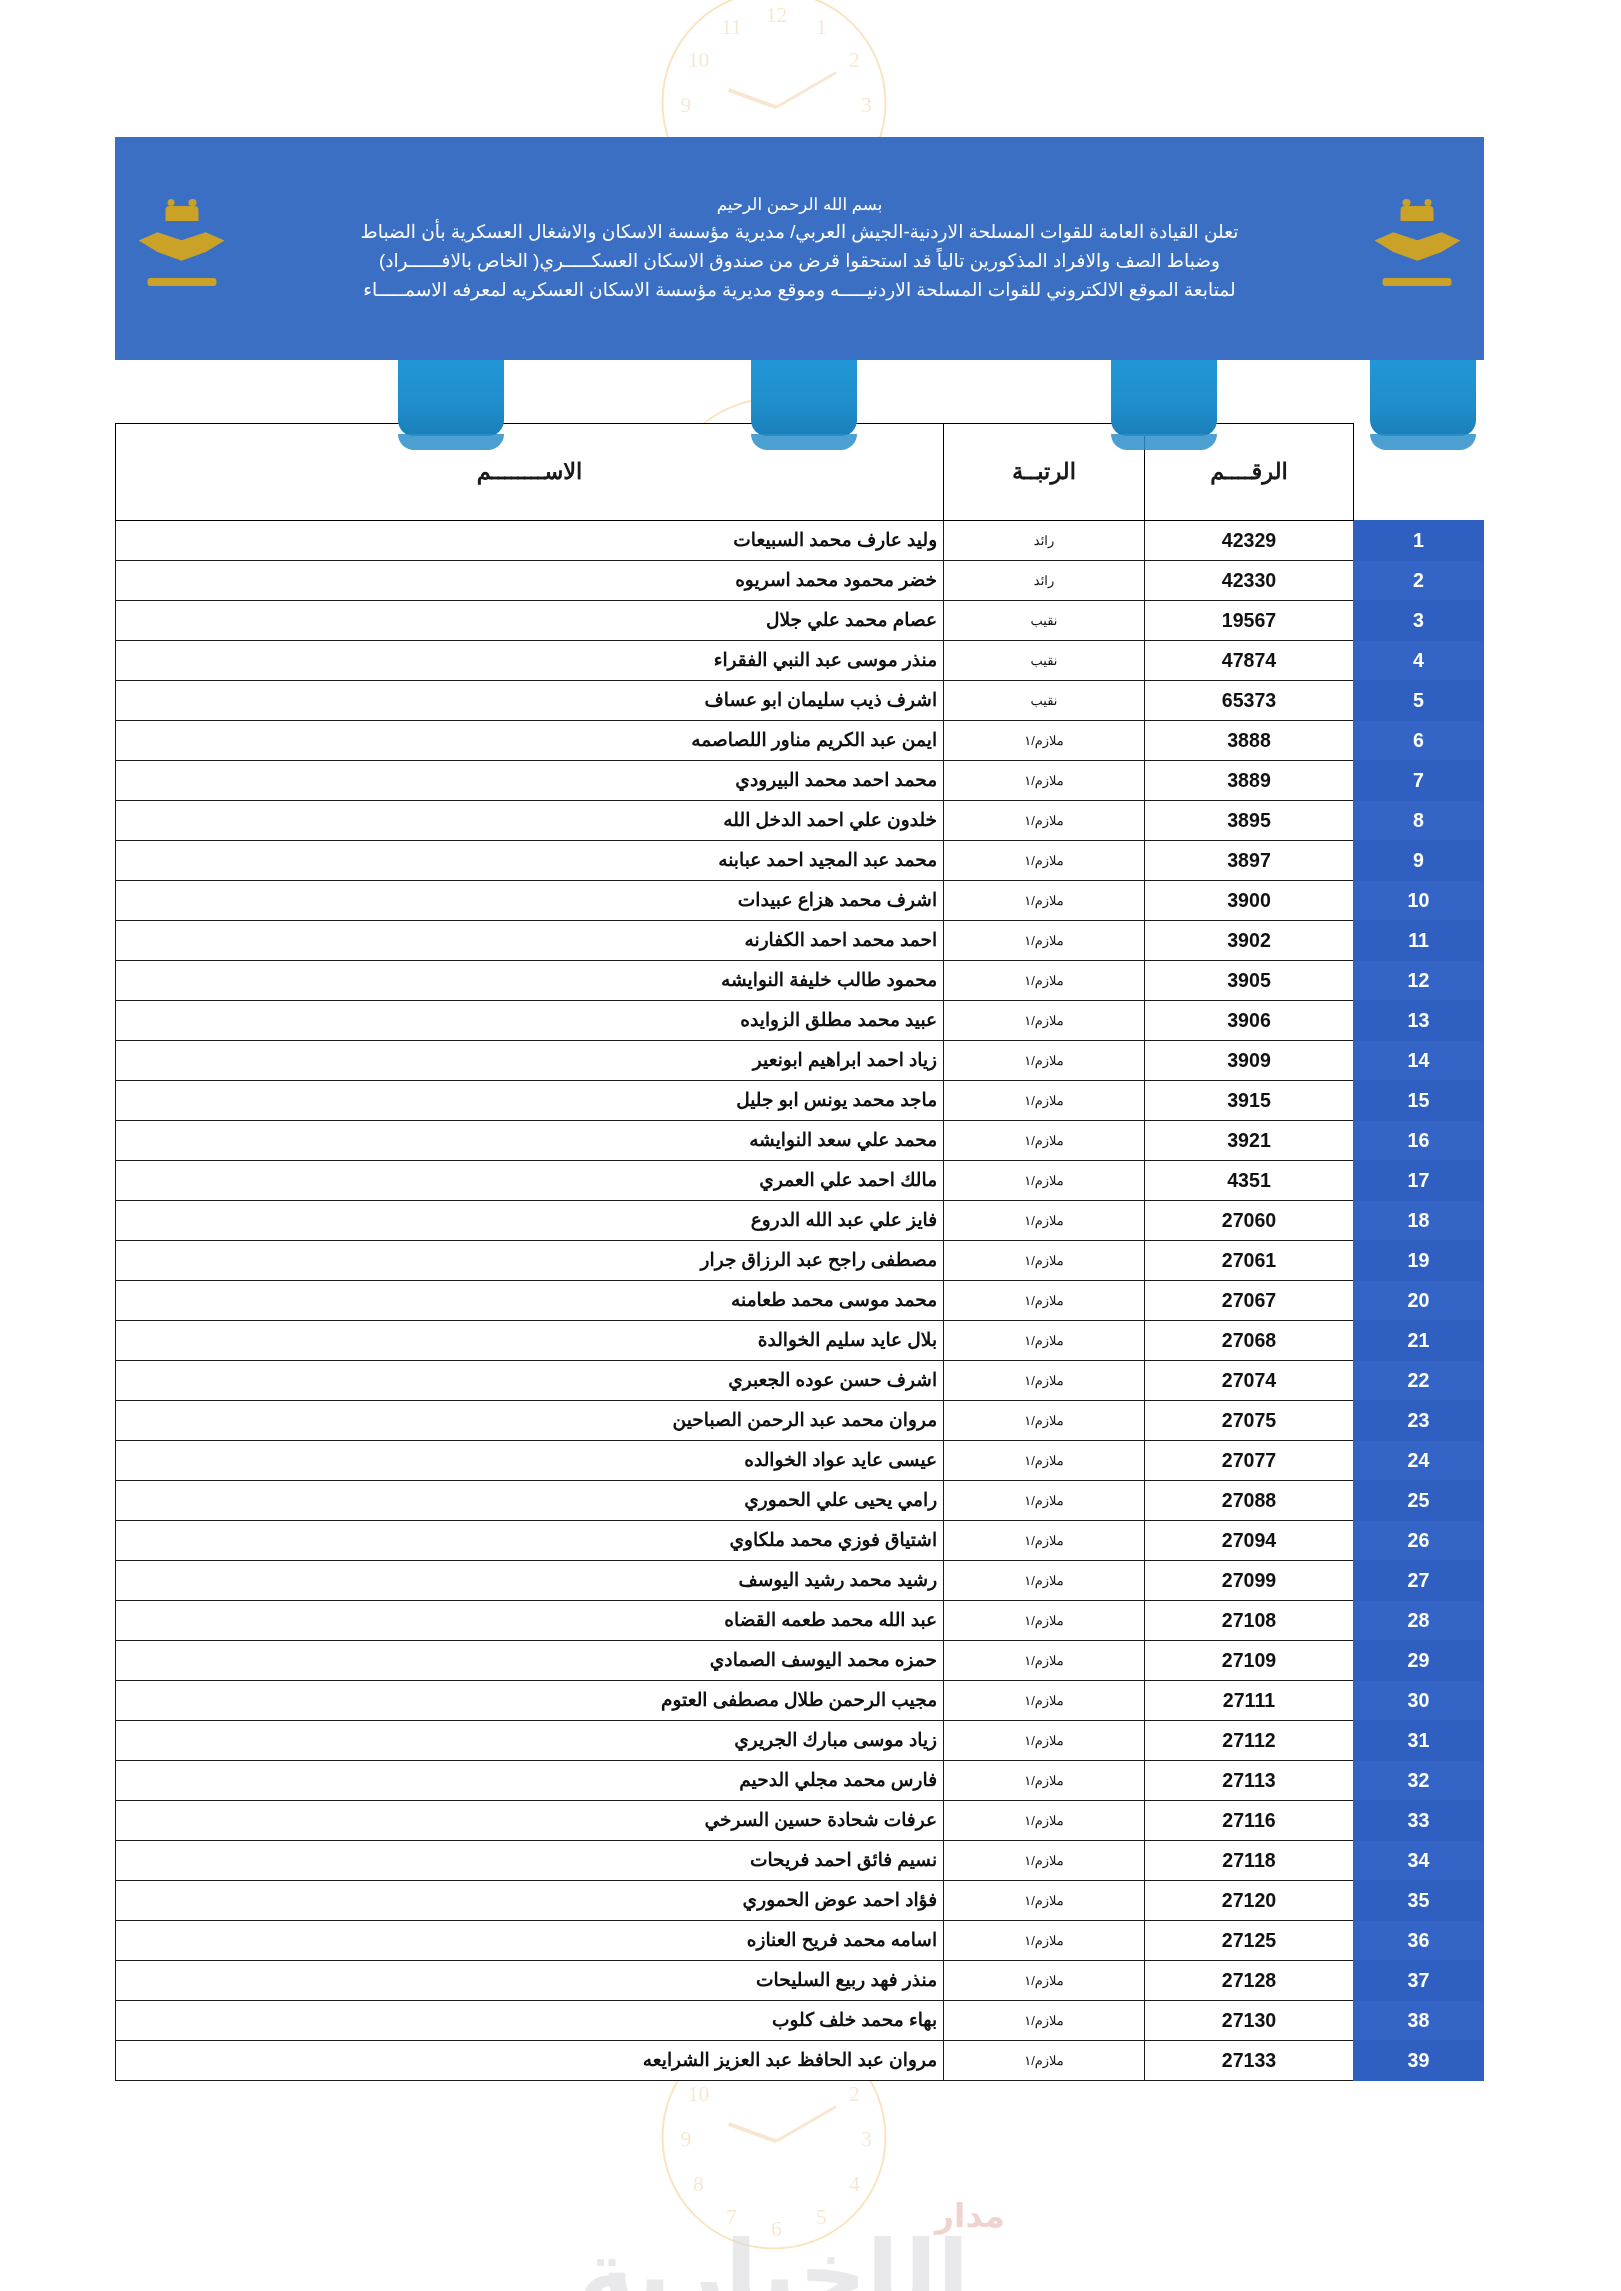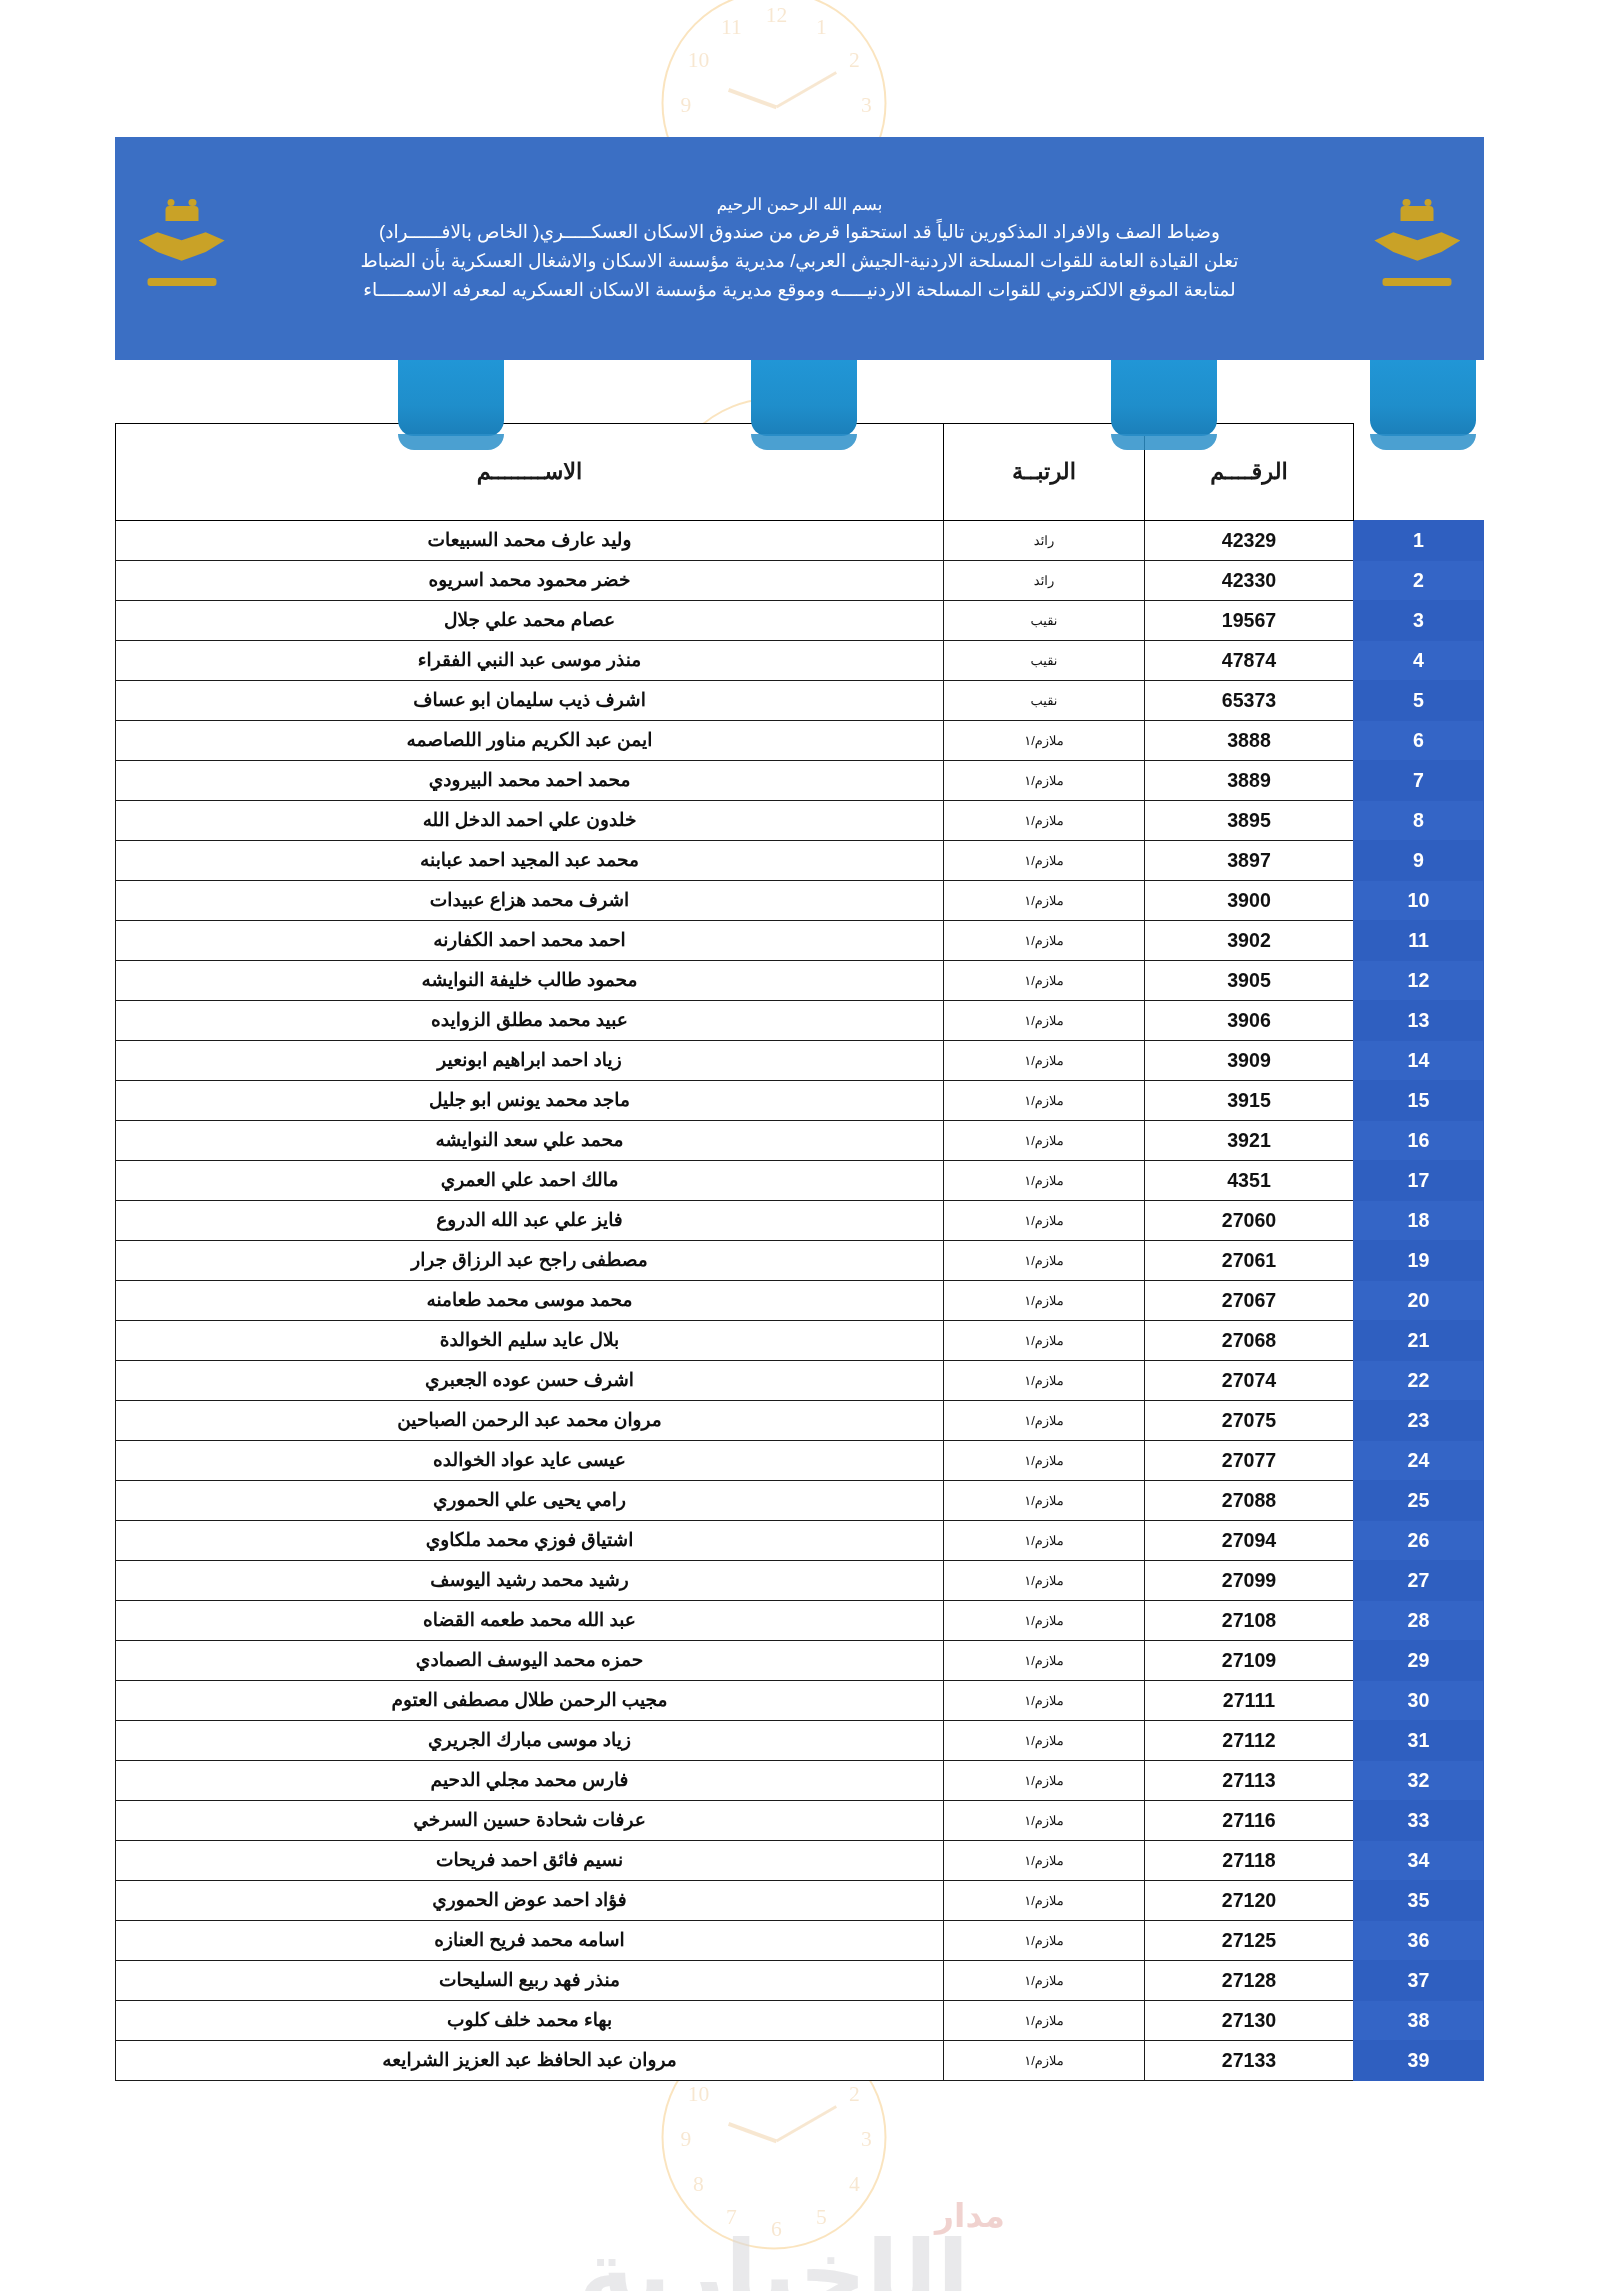--- a/index.html
+++ b/index.html
@@ -202,20 +202,21 @@
     text-align: center;
     background: #ffffff;
     color: #111;
     padding: 0 5.9px;
     overflow: hidden;
     white-space: nowrap;
   }
   table.roster tbody td.name {
     font-weight: bold;
     font-size: 18.6px;
+    text-align: right;
   }
   table.roster tbody td.number {
     font-weight: bold;
     font-size: 19.6px;
   }
   table.roster tbody td.rank { font-size: 13px; }
   table.roster tbody td.serial {
     background: #2f5fc0;
     color: #ffffff;
     font-weight: bold;
@@ -353,22 +354,22 @@
 
   <div class="header-banner">
     <div class="emblem">
       <div class="crown"></div>
         <div class="wings"></div>
         <div class="bar"></div>
     </div>
 
     <div class="header-text">
       <div class="line line-basmala">بسم الله الرحمن الرحيم</div>
+      <div class="line">تعلن القيادة العامة للقوات المسلحة الاردنية-الجيش العربي/ مديرية مؤسسة الاسكان والاشغال العسكرية بأن الضباط</div>
       <div class="line">وضباط الصف والافراد المذكورين تالياً قد استحقوا قرض من صندوق الاسكان العسكـــــري( الخاص بالافــــــراد)</div>
-      <div class="line">تعلن القيادة العامة للقوات المسلحة الاردنية-الجيش العربي/ مديرية مؤسسة الاسكان والاشغال العسكرية بأن الضباط</div>
       <div class="line">لمتابعة الموقع الالكتروني للقوات  المسلحة الاردنيـــــه وموقع مديرية مؤسسة الاسكان العسكريه لمعرفه الاسمـــــاء</div>
     </div>
 
     <div class="emblem">
       <div class="crown"></div>
         <div class="wings"></div>
         <div class="bar"></div>
     </div>
   </div>
 

